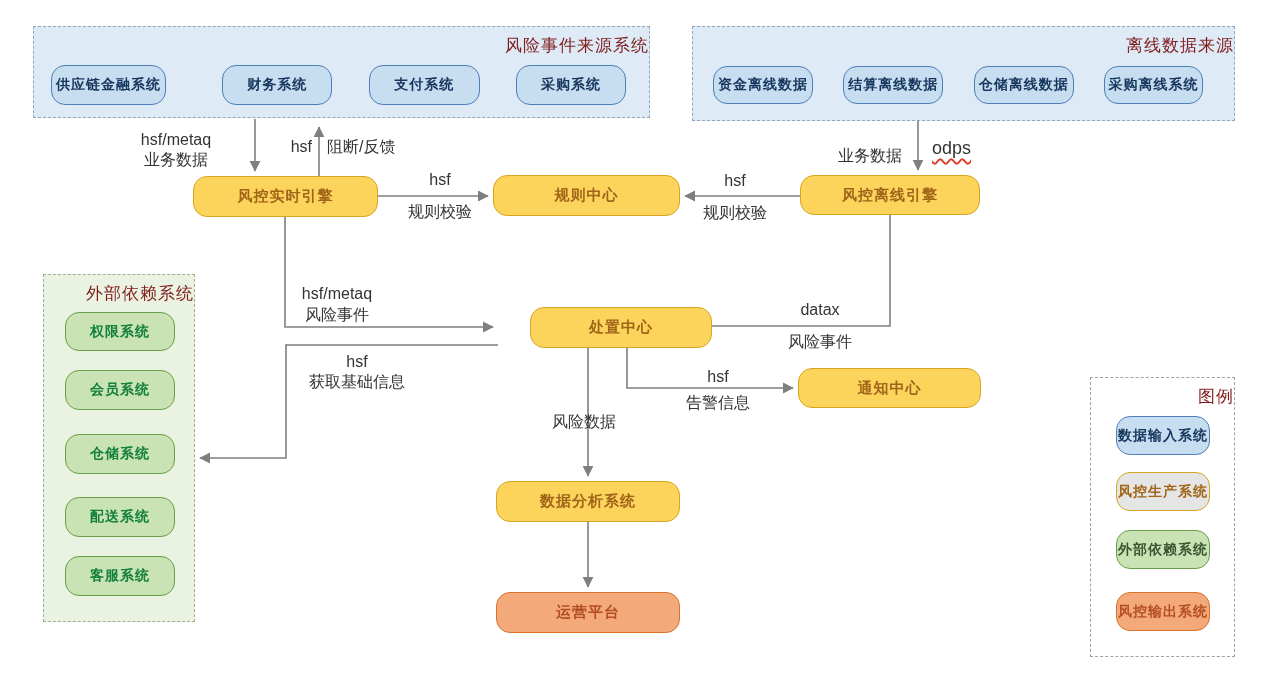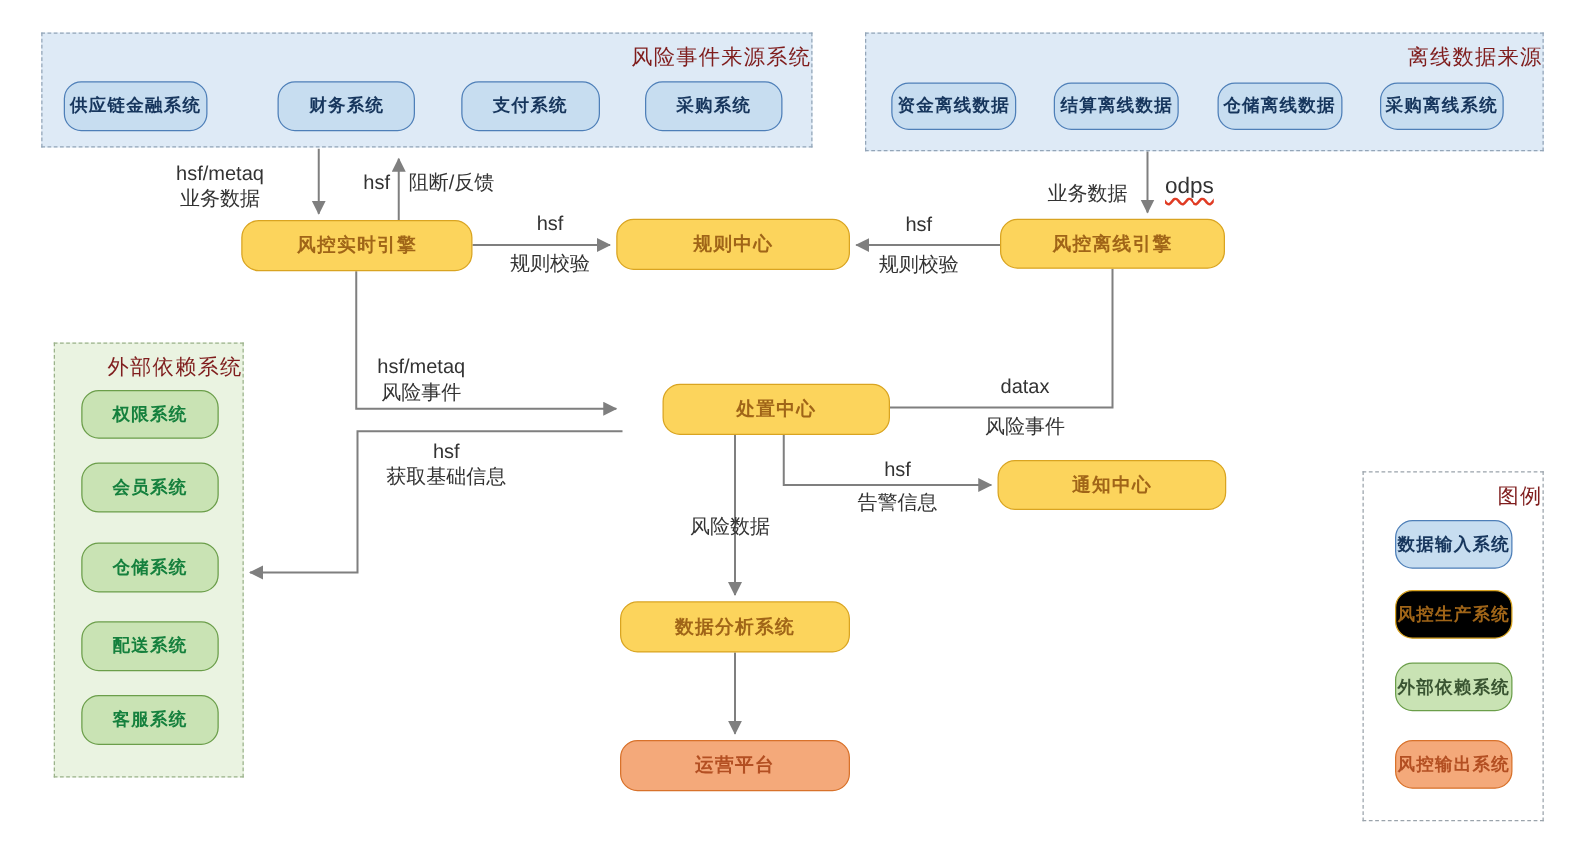--- a/index.html
+++ b/index.html
@@ -63,21 +63,21 @@
   .orange-box {
     position: absolute;
     background: #f4a97a; border: 1.5px solid #d8722b;
     color: #b34f22; font-size: 15px;
   }
   .legend-swatch {
     position: absolute;
     font-size: 14px; height: 39px;
   }
   .lg-blue   { background: #c7ddf0; border: 1.5px solid #4e7fb8; color: #17365d; }
-  .lg-yellow { background: #000000; border: 1.5px solid #d9a421; color: #a06518; }
+  .lg-yellow { background: #e5e5e5; border: 1.5px solid #d9a421; color: #a06518; }
   .lg-green  { background: #c9e3b4; border: 1.5px solid #6b9e4a; color: #3a5532; }
   .lg-orange { background: #f4a97a; border: 1.5px solid #d8722b; color: #b34f22; }
 
   
   .elabel {
     position: absolute;
     font-size: 16px;
     color: #333333;
     line-height: 20px;
     text-align: center;

